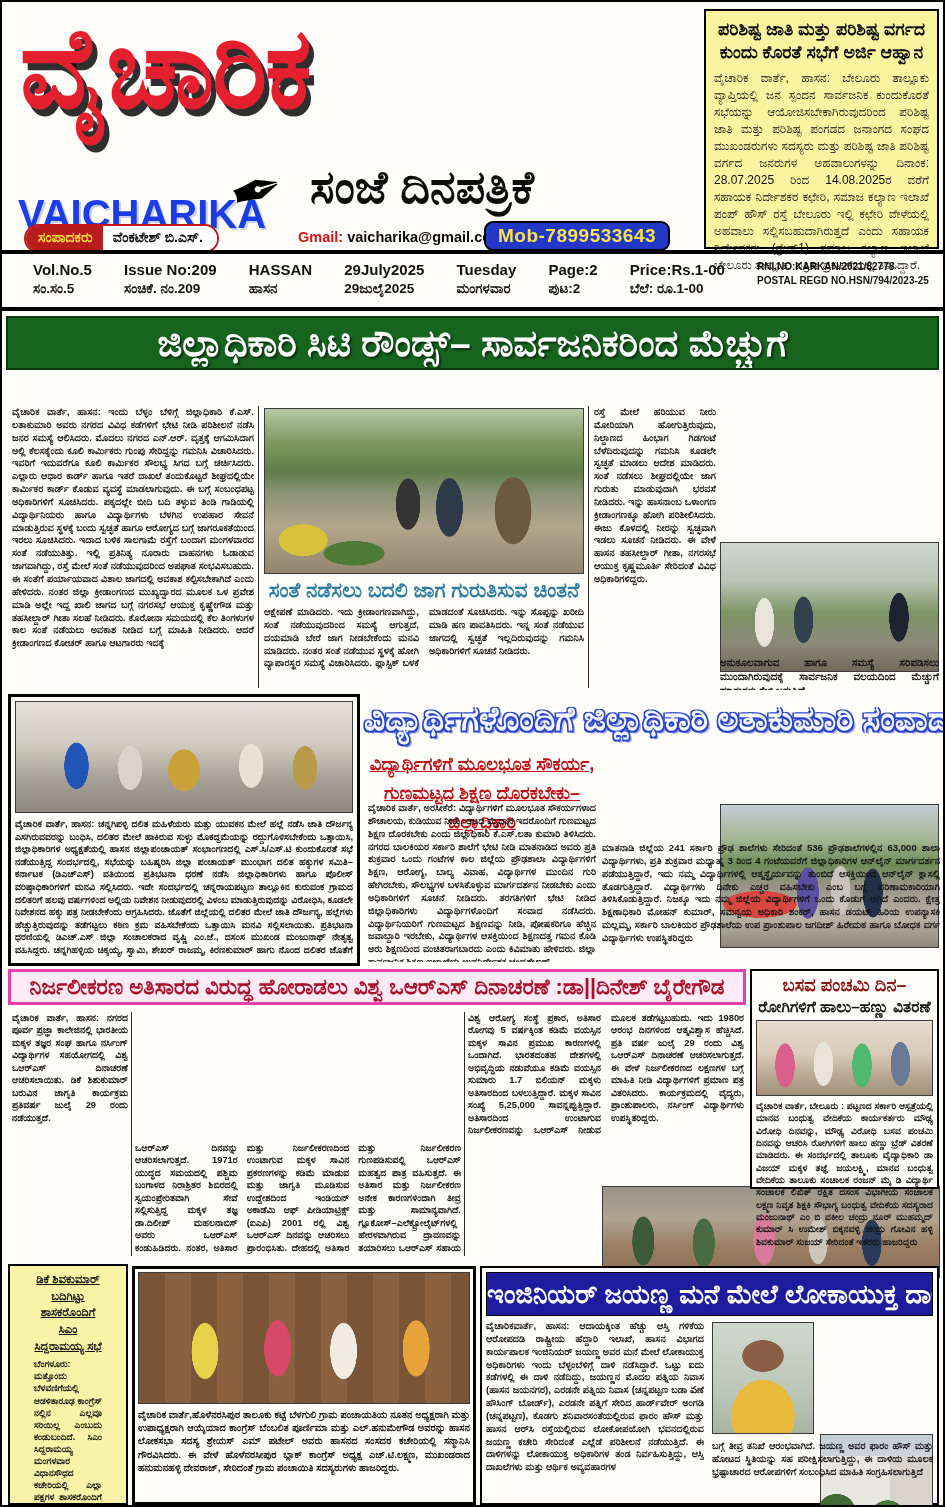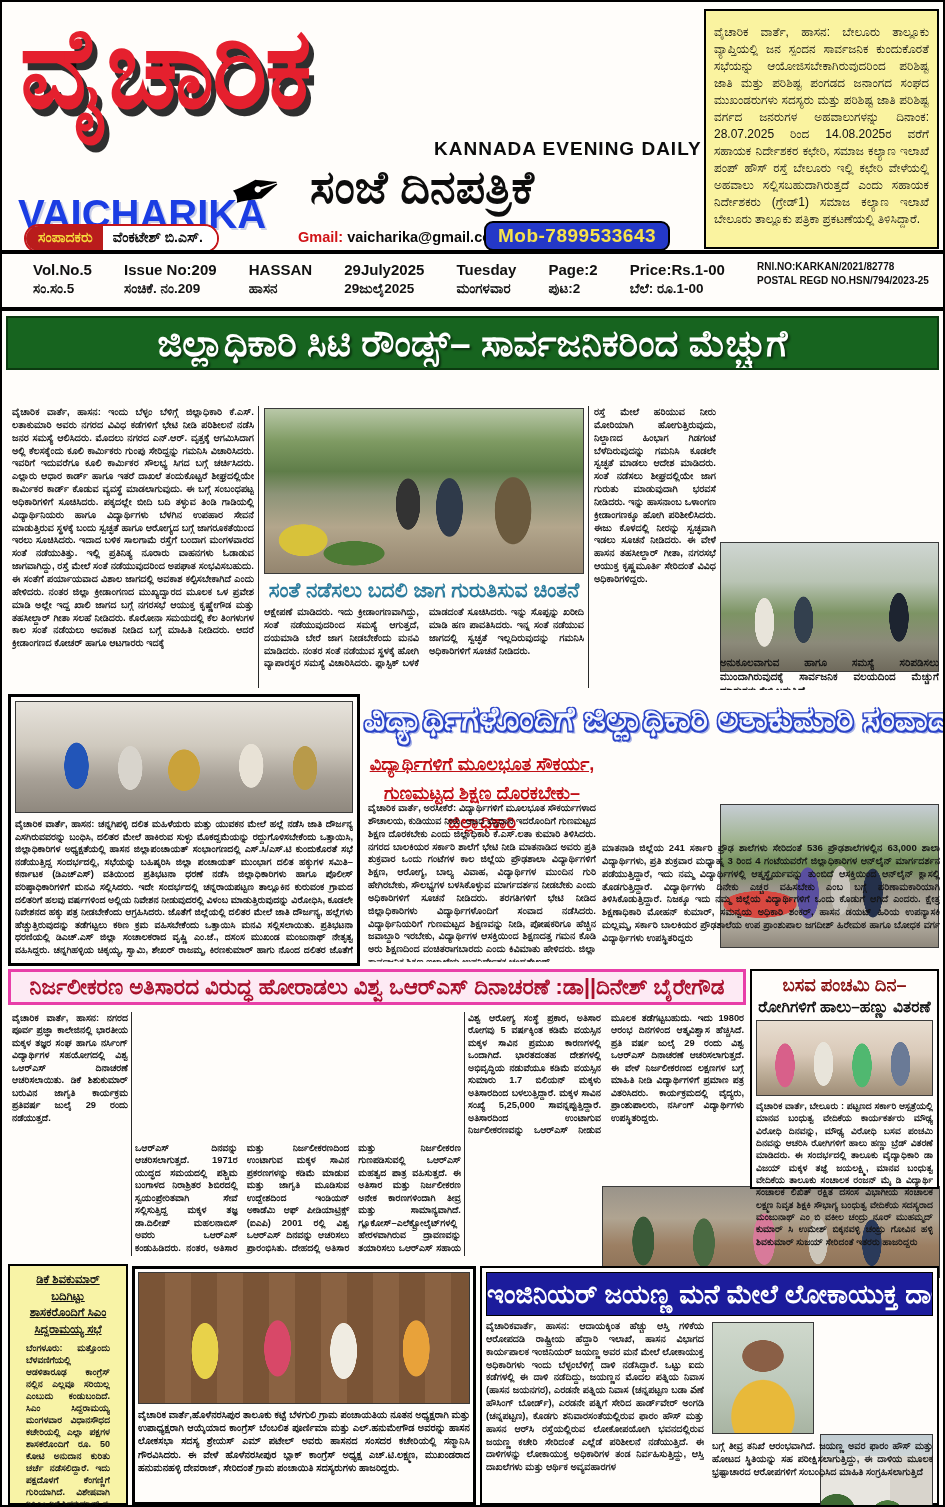--- a/index.html
+++ b/index.html
@@ -51,21 +51,21 @@
     font-size:33px; font-weight:800; text-align:center; color:#f4f7ff; white-space:nowrap;
     text-shadow:-1.5px -1.5px 0 #2b44c8,1.5px -1.5px 0 #2b44c8,-1.5px 1.5px 0 #2b44c8,1.5px 1.5px 0 #2b44c8,3px 3px 0 #aab4e6;
   }
   .red-sub{color:#c01016; font-weight:800; font-size:18px; text-align:center; text-decoration:underline; line-height:1.6;}
   
   .pink-bar{background:#fdeaf4; border:3px solid #e83fa8; color:#a8102c; font-weight:800;
     font-size:21.5px; text-align:center; line-height:30px; box-sizing:border-box; white-space:nowrap; overflow:hidden;}
   .basava-h1{color:#8a1515; font-weight:800; font-size:18px; text-align:center; white-space:nowrap;}
   .basava-h2{color:#101010; font-weight:800; font-size:15.5px; text-align:center; white-space:nowrap; margin-top:2px;}
   
-  .yellow-box{background:#f8f3a6; border:2px solid #000; box-sizing:border-box; padding:5px 16px;}
+  .yellow-box{background:#f8f3a6; border:2px solid #000; box-sizing:border-box; padding:5px 24px;}
   .yellow-head{font-size:11.5px; font-weight:800; text-align:center; text-decoration:underline; line-height:1.45;}
   .blue-bar{background:#1c1c9c; color:#fff; font-weight:800; font-size:26px; text-align:center;
     line-height:42px; border:1.5px solid #000; box-sizing:border-box; white-space:nowrap; overflow:hidden;}
   
   .ph-market{background:
     radial-gradient(ellipse 30px 55px at 78% 62%,#6b5a3e 0%,#6b5a3e 60%,transparent 62%),
     radial-gradient(ellipse 22px 48px at 58% 60%,#2f3a4a 0%,#2f3a4a 60%,transparent 62%),
     radial-gradient(ellipse 20px 42px at 45% 58%,#333 0%,#333 60%,transparent 62%),
     radial-gradient(ellipse 40px 26px at 12% 80%,#d8c23a 0%,#d8c23a 60%,transparent 62%),
     radial-gradient(ellipse 50px 20px at 28% 88%,#4d7a35 0%,#4d7a35 60%,transparent 62%),
@@ -117,36 +117,36 @@
     radial-gradient(ellipse 26px 22px at 60% 82%,#4a7a3c 0%,#4a7a3c 60%,transparent 62%),
     linear-gradient(90deg,#e8e6e0 0 62%,#d8d4cc 62% 100%),
     linear-gradient(180deg,#dcdad2 0%,#c8c4ba 100%);}
 </style>
 </head>
 <body>
 
 <div class="page">
 
   <div class="abs mast-title" style="left:18px; top:10px;">ವೈಚಾರಿಕ</div>
-  <div class="abs evening-daily" style="left:432px; top:136px;">KANNADA EVENING DAILY</div>
   <div class="abs vaicharika-en" style="left:16px; top:190px;">VAICHARIKA</div>
   <span class="abs pen-glyph" style="left:228px; top:152px;">✒</span>
   <div class="abs sanje" style="left:308px; top:158px;">ಸಂಜೆ ದಿನಪತ್ರಿಕೆ</div>
 
   <div class="abs editor-pill" style="left:22px; top:222px;">
     <span class="ed-label">ಸಂಪಾದಕರು</span>
     <span class="ed-name">ವೆಂಕಟೇಶ್ ಬಿ.ಎಸ್.</span>
   </div>
   <div class="abs gmail-line" style="left:296px; top:227px;">
     <span class="g-label">Gmail:</span>
     <span>vaicharika@gmail.com</span>
   </div>
   <div class="abs mob-box" style="left:482px; top:219px;">Mob-7899533643</div>
 
   <div class="abs notice-box" style="left:702px; top:7px; width:235px; height:240px;">
+    <div class="notice-head">ಪರಿಶಿಷ್ಟ ಜಾತಿ ಮತ್ತು ಪರಿಶಿಷ್ಟ ವರ್ಗದ ಕುಂದು ಕೊರತೆ ಸಭೆಗೆ ಅರ್ಜಿ ಆಹ್ವಾನ</div>
     <div class="notice-body">ವೈಚಾರಿಕ ವಾರ್ತೆ, ಹಾಸನ: ಬೇಲೂರು ತಾಲ್ಲೂಕು ವ್ಯಾಪ್ತಿಯಲ್ಲಿ ಜನ ಸ್ಪಂದನ ಸಾರ್ವಜನಿಕ ಕುಂದುಕೊರತೆ ಸಭೆಯನ್ನು ಆಯೋಜಿಸಬೇಕಾಗಿರುವುದರಿಂದ ಪರಿಶಿಷ್ಟ ಜಾತಿ ಮತ್ತು ಪರಿಶಿಷ್ಟ ಪಂಗಡದ ಜನಾಂಗದ ಸಂಘದ ಮುಖಂಡರುಗಳು ಸದಸ್ಯರು ಮತ್ತು ಪರಿಶಿಷ್ಟ ಜಾತಿ ಪರಿಶಿಷ್ಟ ವರ್ಗದ ಜನರುಗಳ ಅಹವಾಲುಗಳನ್ನು ದಿನಾಂಕ: 28.07.2025 ರಿಂದ 14.08.2025ರ ವರೆಗೆ ಸಹಾಯಕ ನಿರ್ದೇಶಕರ ಕಛೇರಿ, ಸಮಾಜ ಕಲ್ಯಾಣ ಇಲಾಖೆ ಪಂಪ್ ಹೌಸ್ ರಸ್ತೆ ಬೇಲೂರು ಇಲ್ಲಿ ಕಛೇರಿ ವೇಳೆಯಲ್ಲಿ ಅಹವಾಲು ಸಲ್ಲಿಸಬಹುದಾಗಿರುತ್ತದೆ ಎಂದು ಸಹಾಯಕ ನಿರ್ದೇಶಕರು (ಗ್ರೇಡ್‌1) ಸಮಾಜ ಕಲ್ಯಾಣ ಇಲಾಖೆ ಬೇಲೂರು ತಾಲ್ಲೂಕು ಪತ್ರಿಕಾ ಪ್ರಕಟಣೆಯಲ್ಲಿ ತಿಳಿಸಿದ್ದಾರೆ.</div>
   </div>
 
   <div class="abs rule-double" style="left:0px; top:248px; width:941px;"></div>
   <div class="abs info-bar" style="left:0px; top:254px; width:941px;">
     <div class="info-col">
         <div class="info-en">Vol.No.5</div>
         <div class="info-kn">ಸಂ.ಸಂ.5</div>
       </div>
     <div class="info-col">

